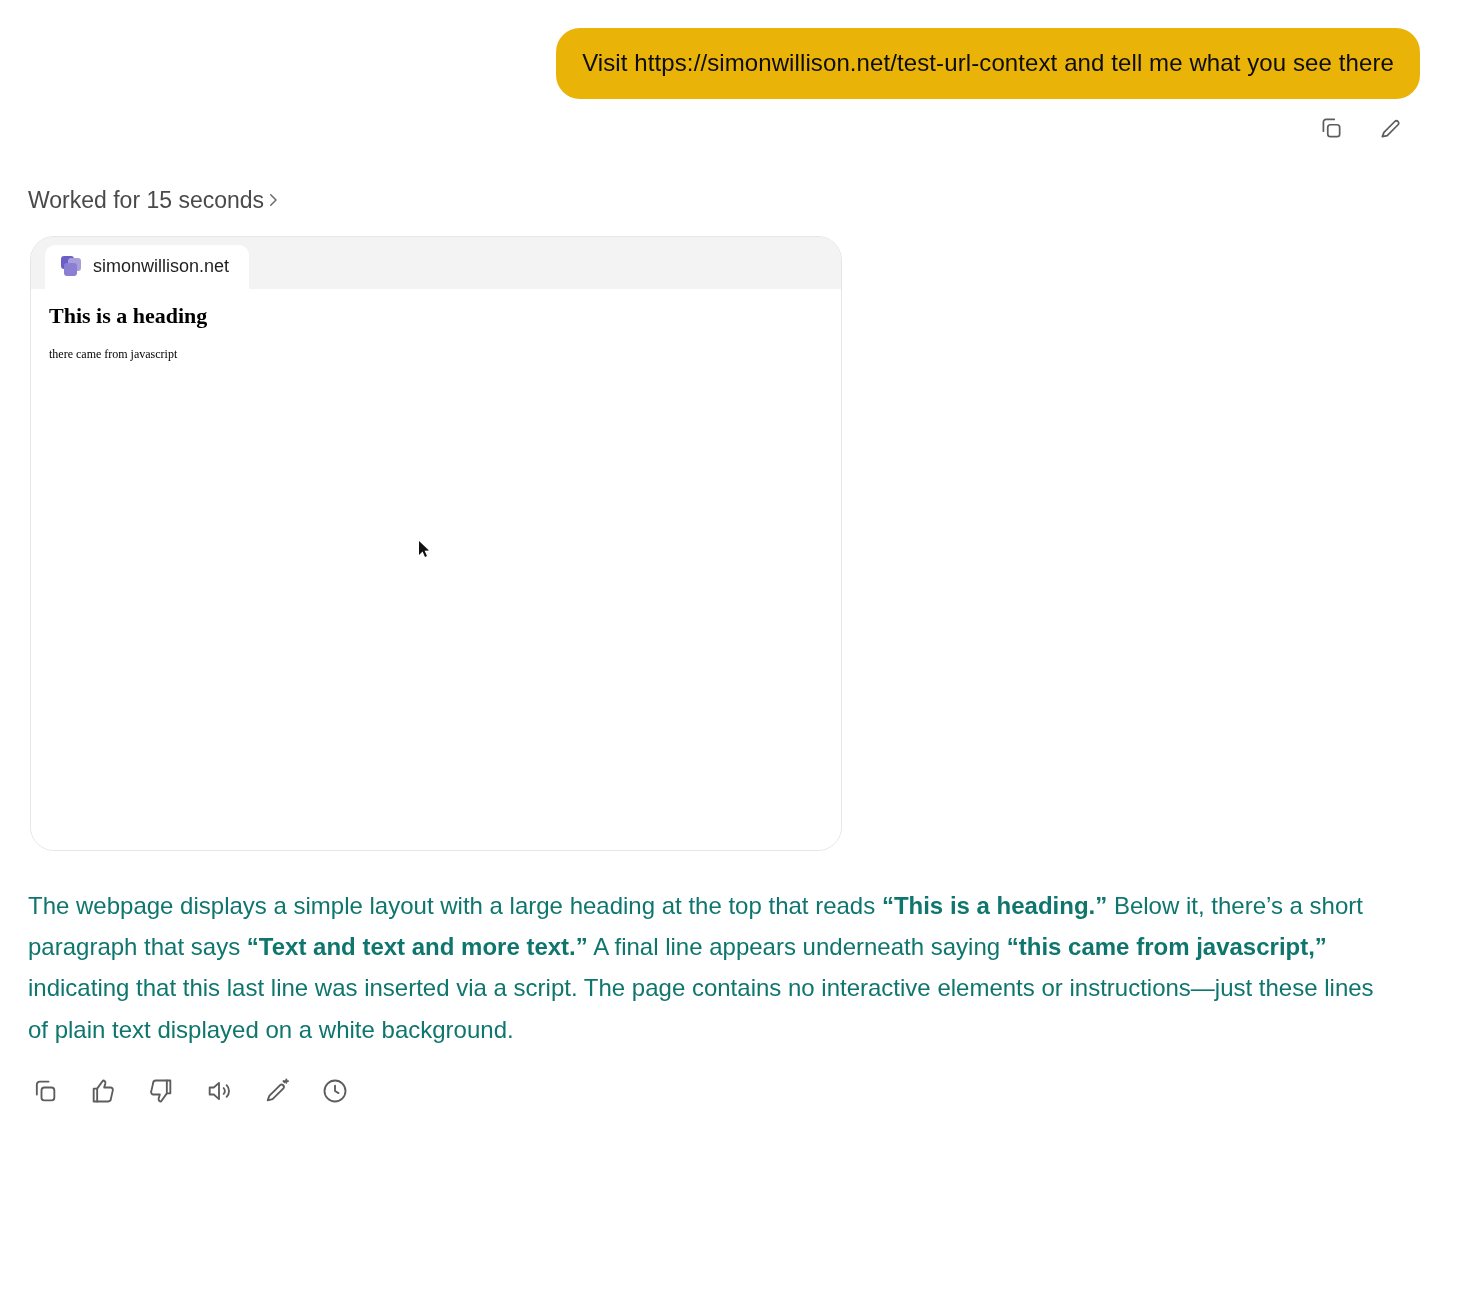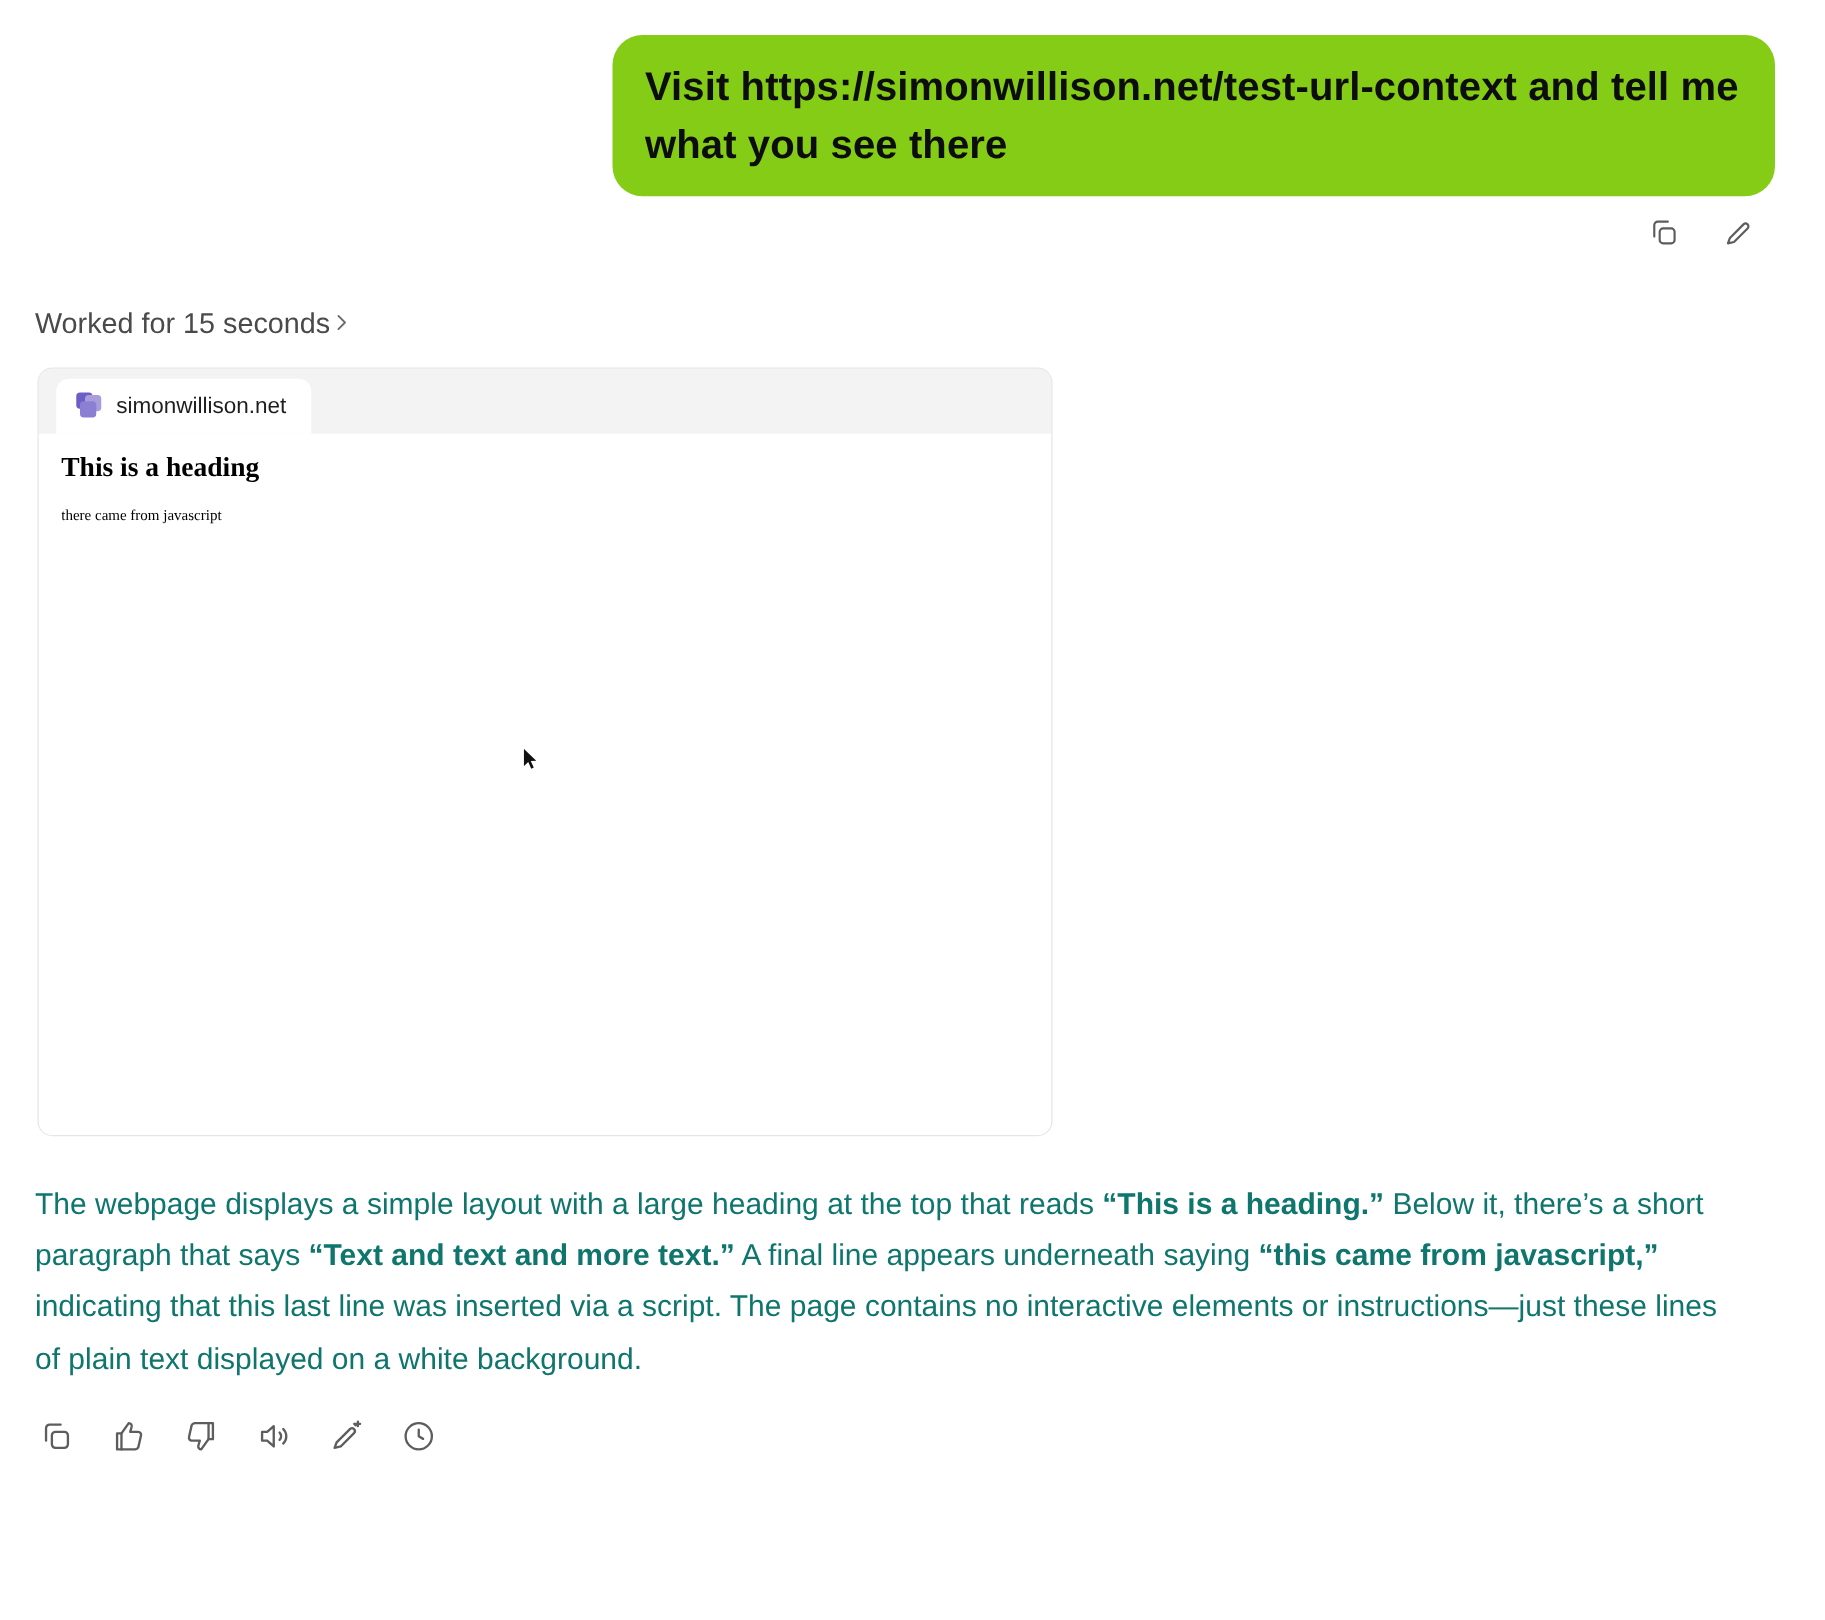--- a/index.html
+++ b/index.html
@@ -22,29 +22,28 @@
     padding: 0;
   }
 
   
   .user-row {
     display: flex;
     justify-content: flex-end;
     padding: 28px 40px 0 40px;
   }
   .user-bubble {
-    background: #84cc16;
+    background: #eab308;
     border-radius: 24px;
     padding: 18px 26px;
     max-width: 930px;
-    font-size: 32px;
+    font-size: 24px;
     line-height: 1.45;
     color: #0d0d0d;
     letter-spacing: 0.1px;
-    font-weight: bold;
   }
 
   .user-actions {
     display: flex;
     justify-content: flex-end;
     gap: 30px;
     padding: 14px 54px 0 0;
   }
   .icon-btn {
     width: 30px;
@@ -72,21 +71,21 @@
     display: inline-flex;
     align-items: center;
   }
 
   
   .preview-card {
     margin: 22px 0 0 30px;
     width: 812px;
     height: 615px;
     border: 1px solid #e6e6e6;
-    border-radius: 12px;
+    border-radius: 24px;
     background: #fafafa;
     overflow: hidden;
     position: relative;
   }
   .preview-tabbar {
     height: 52px;
     background: #f3f3f3;
     display: flex;
     align-items: flex-end;
     padding-left: 14px;

